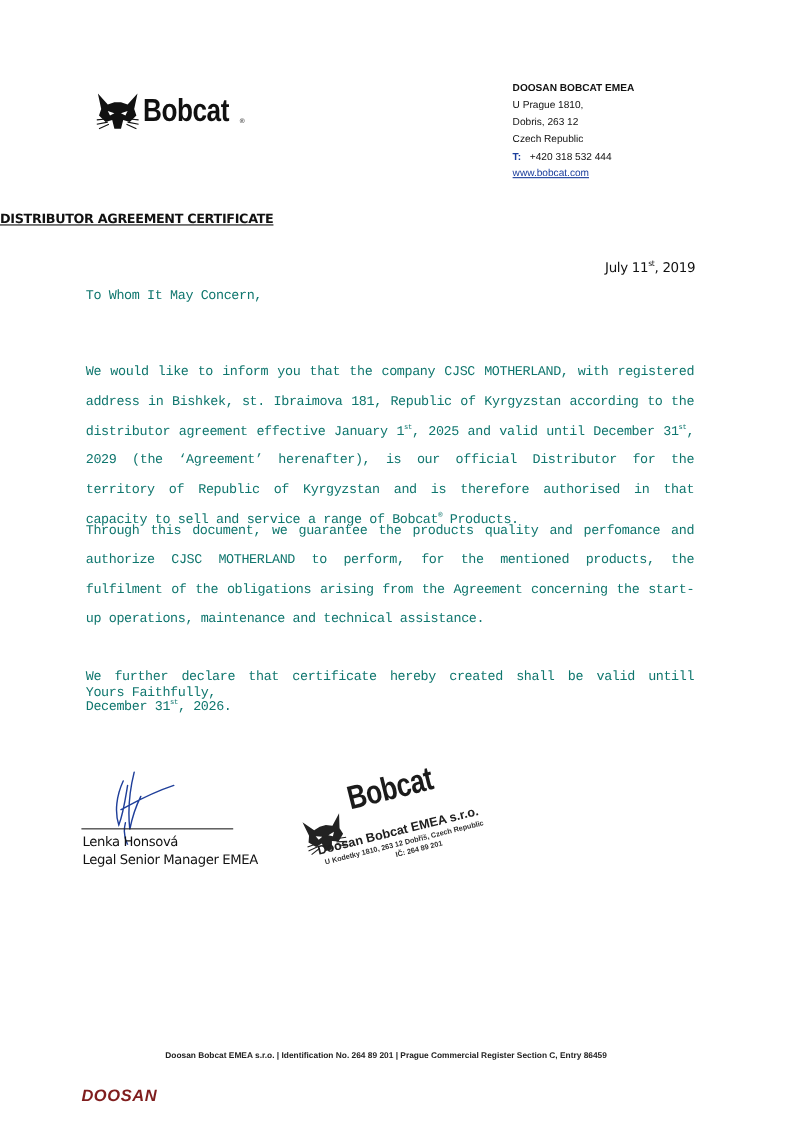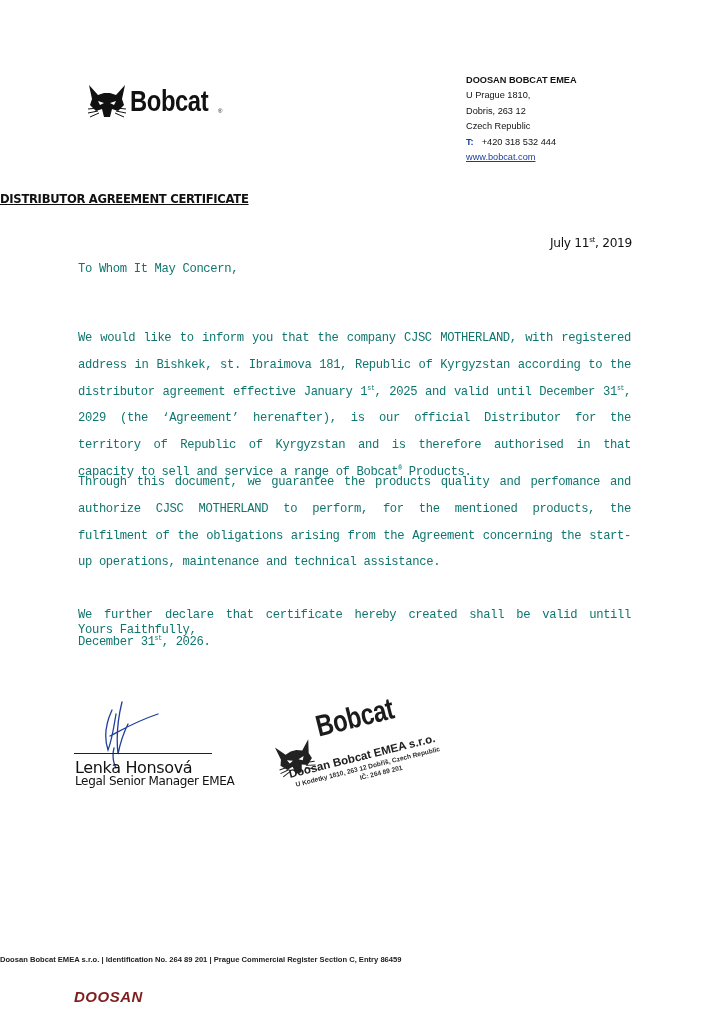--- a/index.html
+++ b/index.html
@@ -31,33 +31,33 @@
     .para sup { font-size: 6.5px; line-height: 0; }
     .p1 { top: 325px; }
     .p2 { top: 469px; }
     .p3 { top: 602px; }
 
     .closing { left: 78px; top: 623px; }
 
     
     .sig-svg { left: 98px; top: 688px; width: 80px; height: 80px; }
     .sig-line { left: 74px; top: 753px; width: 138px; height: 0; border-top: 1px solid #222; }
-    .signer { left: 75px; top: 758px; font-family: "DejaVu Sans", sans-serif; font-size: 16px; letter-spacing: -0.35px; }
+    .signer { left: 75px; top: 758px; font-family: "DejaVu Sans", sans-serif; font-size: 12px; letter-spacing: -0.35px; }
     .signer-title { left: 75px; top: 774px; font-family: "DejaVu Sans", sans-serif; font-size: 12px; letter-spacing: -0.35px; }
 
     
     .stamp { left: 272px; top: 688px; width: 190px; height: 115px; transform: rotate(-14deg); transform-origin: 30% 60%; }
     .stamp .cat { position: absolute; left: 4px; top: 42px; width: 40px; height: 40px; }
     .stamp .brand { position: absolute; left: 52px; top: 20px; font-weight: 900; font-size: 30px; color: #1b1b1b; transform: scaleX(0.8); transform-origin: left; letter-spacing: -0.5px; }
     .stamp .line1 { position: absolute; left: 14px; top: 70px; font-size: 11.5px; font-weight: bold; color: #202020; white-space: nowrap; }
     .stamp .line2 { position: absolute; left: 18px; top: 84px; font-size: 6.6px; font-weight: bold; color: #303030; white-space: nowrap; }
     .stamp .line3 { position: absolute; left: 82px; top: 93px; font-size: 6.6px; font-weight: bold; color: #303030; white-space: nowrap; }
 
     
-    .footer { left: 0; width: 702px; top: 955px; font-size: 7.6px; font-weight: bold; color: #222; }
+    .footer { left: 0; width: 702px; top: 955px; text-align: center; font-size: 7.6px; font-weight: bold; color: #222; }
     .doosan { left: 74px; top: 988px; font-family: "Liberation Sans", sans-serif; font-size: 15px; font-weight: 900; font-style: italic; letter-spacing: 0.5px; color: #7f1d1d; }
   </style>
 </head>
 <body>
 
 <div class="abs logo">
   <svg viewBox="0 0 42 40">
     <path d="M3 4 L12 14 L18 12 L24 12 L30 14 L39 4 L36 18 L38 24 L32 30 L26 28 L24 36 L18 36 L16 28 L10 30 L4 24 L6 18 Z" fill="#111"></path>
     <path d="M12 20 L18 22 L14 24 Z M30 20 L24 22 L28 24 Z" fill="#fff"></path>
     <path d="M2 28 L12 27 M2 32 L12 30 M4 36 L13 32 M40 28 L30 27 M40 32 L30 30 M38 36 L29 32" stroke="#111" stroke-width="1" fill="none"></path>

